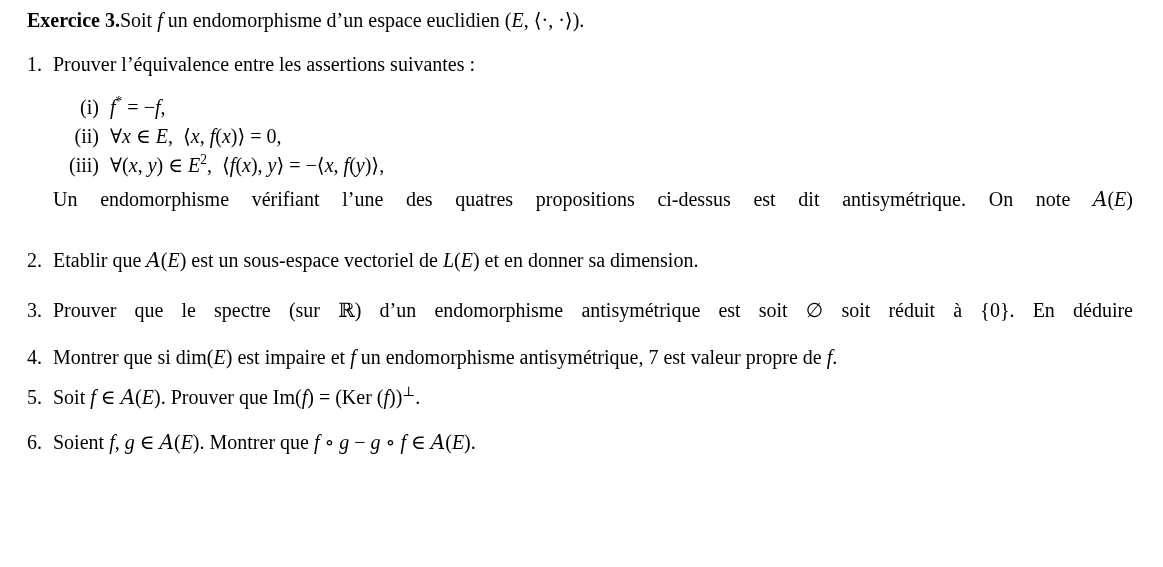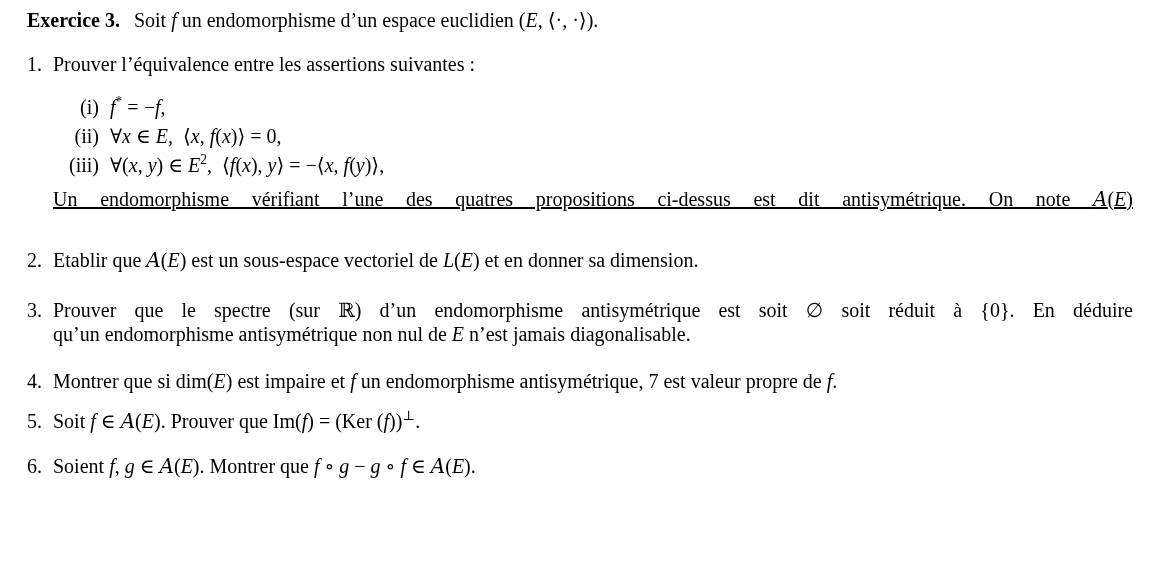--- a/index.html
+++ b/index.html
@@ -9,42 +9,42 @@
     background: #ffffff;
     color: #000000;
     font-family: "Liberation Serif", "DejaVu Serif", "DejaVu Sans", serif;
     font-size: 20px;
     line-height: 24px;
     overflow: hidden;
   }
   .doc { padding: 8px 30px 0 27px; }
 
   .header-line { margin: 0; }
-  .hlabel { font-weight: bold; margin-right: 14px; }
+  .hlabel { font-weight: bold; }
 
   .item { display: flex; }
   .num { width: 26px; flex: 0 0 26px; }
   .body { flex: 1 1 auto; min-width: 0; }
 
   .subitem { display: flex; }
   .slabel { width: 46px; flex: 0 0 46px; text-align: right; margin-right: 11px; }
   .sbody { flex: 1 1 auto; }
 
   .line { }
   .jline { text-align: justify; text-align-last: justify; }
 
   .seg-rm { font-style: normal; }
   .seg-it { font-style: italic; }
   .seg-cal { font-style: italic; font-family: "DejaVu Serif", serif; }
   sup.seg-sup { font-size: 68%; line-height: 0; font-style: normal; }
 
   .gap20 { margin-top: 20px; }
   .gap19 { margin-top: 19px; }
   .gap12 { margin-top: 5px; }
-  .gap10 { margin-top: 10px; text-decoration: underline; }
+  .gap10 { margin-top: 10px; }
   .gap37 { margin-top: 37px; }
   .gap26 { margin-top: 26px; }
   .gap23 { margin-top: 23px; }
   .gap16 { margin-top: 16px; }
   .gap21 { margin-top: 21px; }
 </style>
 </head>
 <body>
 
 <div class="doc">
@@ -81,21 +81,20 @@
     <span class="num">2.</span>
     <div class="body">
       <div class="line"><span class="seg-rm">Etablir que </span><span class="seg-cal">A</span><span class="seg-rm">(</span><span class="seg-it">E</span><span class="seg-rm">) est un sous-espace vectoriel de </span><span class="seg-it">L</span><span class="seg-rm">(</span><span class="seg-it">E</span><span class="seg-rm">) et en donner sa dimension.</span></div>
     </div>
   </div>
 
   <div class="item gap26">
     <span class="num">3.</span>
     <div class="body">
       <div class="line jline"><span class="seg-rm">Prouver que le spectre (sur ℝ) d’un endomorphisme antisymétrique est soit ∅ soit réduit à {0}. En déduire</span></div>
-      <div class="line"><span class="seg-rm">qu’un endomorphisme antisymétrique non nul de </span><span class="seg-it">E</span><span class="seg-rm"> n’est jamais diagonalisable.</span></div>
     </div>
   </div>
 
   <div class="item gap23">
     <span class="num">4.</span>
     <div class="body">
       <div class="line"><span class="seg-rm">Montrer que si dim(</span><span class="seg-it">E</span><span class="seg-rm">) est impaire et </span><span class="seg-it">f</span><span class="seg-rm"> un endomorphisme antisymétrique, 7 est valeur propre de </span><span class="seg-it">f</span><span class="seg-rm">.</span></div>
     </div>
   </div>
 

